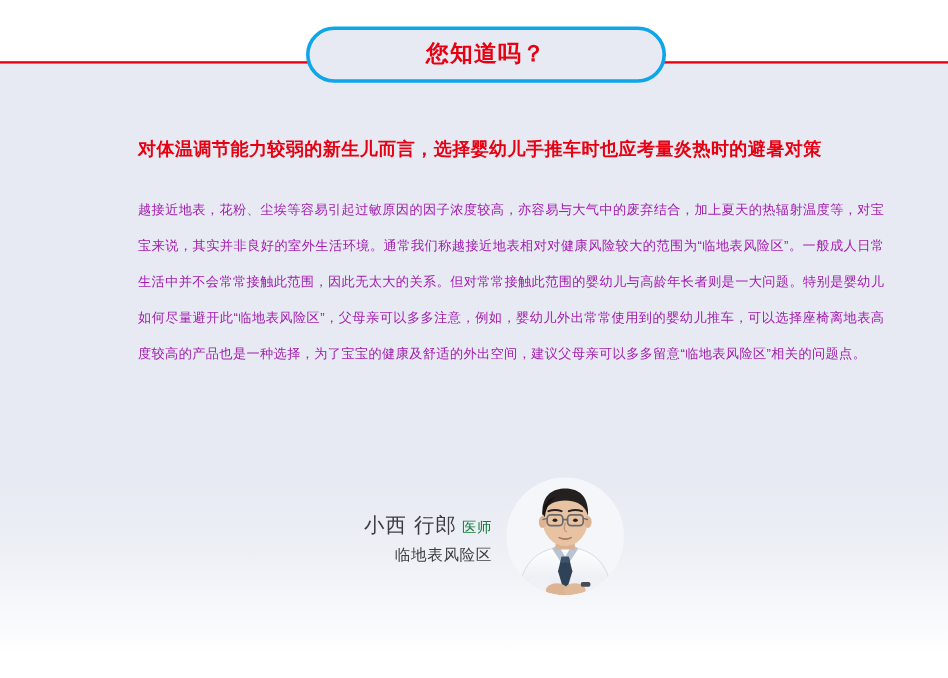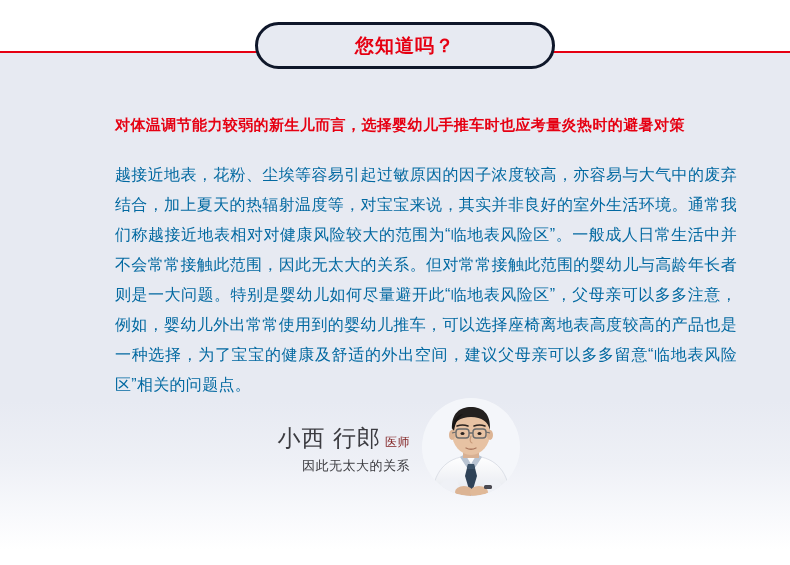--- a/index.html
+++ b/index.html
@@ -53,21 +53,21 @@
     height: 2px;
     background: #e60012;
   }
   .header-badge {
     position: absolute;
     left: 255px;
     top: 22px;
     width: 300px;
     height: 47px;
     box-sizing: border-box;
-    border: 3px solid #0f172a;
+    border: 3px solid #0ea5e9;
     border-radius: 26px;
     background: #e7eaf2;
     display: flex;
     align-items: center;
     justify-content: center;
   }
   .header-badge-label {
     color: #e60012;
     font-size: 19px;
     font-weight: bold;
@@ -86,22 +86,22 @@
   }
   .article-headline {
     color: #e60012;
     font-size: 15px;
     font-weight: bold;
     line-height: 26px;
     letter-spacing: 0.4px;
     margin: 0 0 22px 0;
   }
   .article-body {
-    color: #0369a1;
-    font-size: 16px;
+    color: #a21caf;
+    font-size: 11px;
     line-height: 30px;
     letter-spacing: 0.3px;
     margin: 0;
     text-align: justify;
     text-justify: inter-character;
   }
 
   
   .author {
     position: absolute;
@@ -115,25 +115,25 @@
     right: 140px;
     top: 0;
     text-align: right;
   }
   .author-nameline {
     white-space: nowrap;
     line-height: 26px;
   }
   .author-name {
     color: #3c3c41;
-    font-size: 23px;
+    font-size: 17px;
     letter-spacing: 1px;
   }
   .author-title {
-    color: #7f1d1d;
+    color: #15803d;
     font-size: 12px;
     letter-spacing: 0.5px;
     padding-left: 4px;
   }
   .author-affiliation {
     color: #3c3c41;
     font-size: 13px;
     line-height: 22px;
     letter-spacing: 0.5px;
     white-space: nowrap;
@@ -170,21 +170,21 @@
     <p class="article-headline">对体温调节能力较弱的新生儿而言，选择婴幼儿手推车时也应考量炎热时的避暑对策</p>
     <p class="article-body">越接近地表，花粉、尘埃等容易引起过敏原因的因子浓度较高，亦容易与大气中的废弃结合，加上夏天的热辐射温度等，对宝宝来说，其实并非良好的室外生活环境。通常我们称越接近地表相对对健康风险较大的范围为“临地表风险区”。一般成人日常生活中并不会常常接触此范围，因此无太大的关系。但对常常接触此范围的婴幼儿与高龄年长者则是一大问题。特别是婴幼儿如何尽量避开此“临地表风险区”，父母亲可以多多注意，例如，婴幼儿外出常常使用到的婴幼儿推车，可以选择座椅离地表高度较高的产品也是一种选择，为了宝宝的健康及舒适的外出空间，建议父母亲可以多多留意“临地表风险区”相关的问题点。</p>
   </div>
 
   <div class="author">
 
     <div class="author-text">
       <div class="author-nameline">
         <span class="author-name">小西 行郎</span><span class="author-title">医师</span>
       </div>
-      <div class="author-affiliation">因此无太大的关系</div>
+      <div class="author-affiliation">临地表风险区</div>
     </div>
 
     <div class="portrait">
       <svg width="98" height="98" viewBox="0 0 98 98">
         <defs>
           <clipPath id="pclip">
               <circle cx="49" cy="49" r="49"></circle>
             </clipPath>
           <linearGradient id="coat" x1="0" y1="0" x2="0" y2="1">
             <stop offset="0%" stop-color="#ffffff"></stop>

